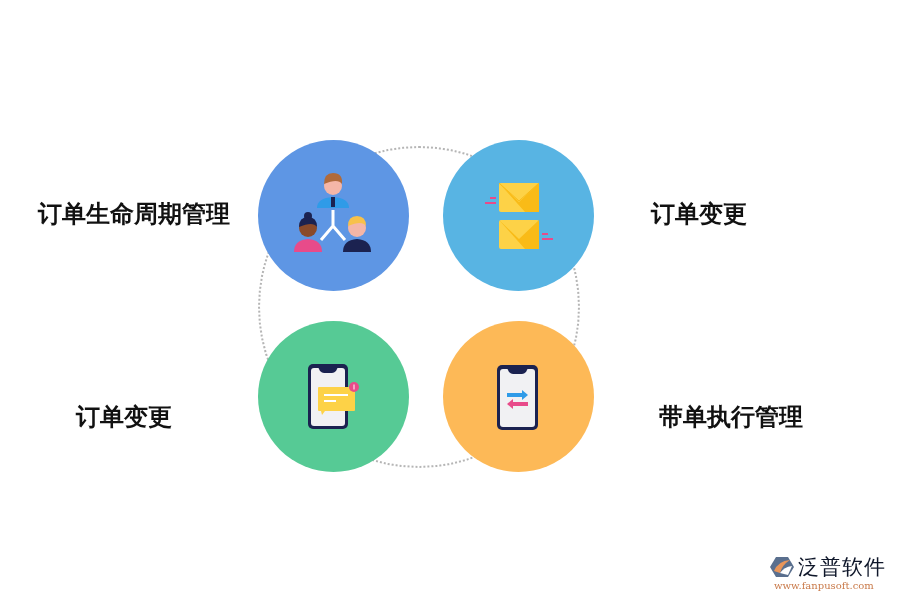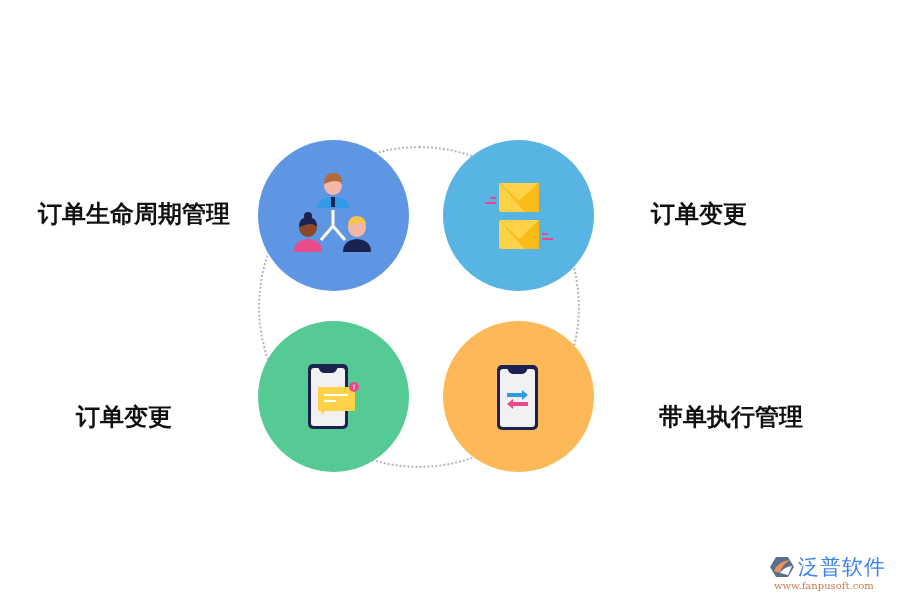--- a/index.html
+++ b/index.html
@@ -16,21 +16,21 @@
     }
     .node svg { position: absolute; left: 0; top: 0; }
     .label {
       position: absolute; font-size: 24px; font-weight: bold; color: #111111;
       white-space: nowrap; letter-spacing: 0px;
     }
     .logo {
       position: absolute; left: 768px; top: 553px; width: 125px; height: 40px;
     }
     .logo-text {
-      position: absolute; left: 30px; top: 0px; font-size: 21px; color: #3b82f6; letter-spacing: 1px;
+      position: absolute; left: 30px; top: 0px; font-size: 21px; color: #0f172a; letter-spacing: 1px;
     }
     .logo-url {
       position: absolute; left: 6px; top: 27px; font-size: 10px; color: #c97a4a;
       font-family: "DejaVu Serif", "Liberation Serif", serif;
     }
     .logo-mark { position: absolute; left: 0; top: 2px; }
   </style>
 </head>
 <body>
 

